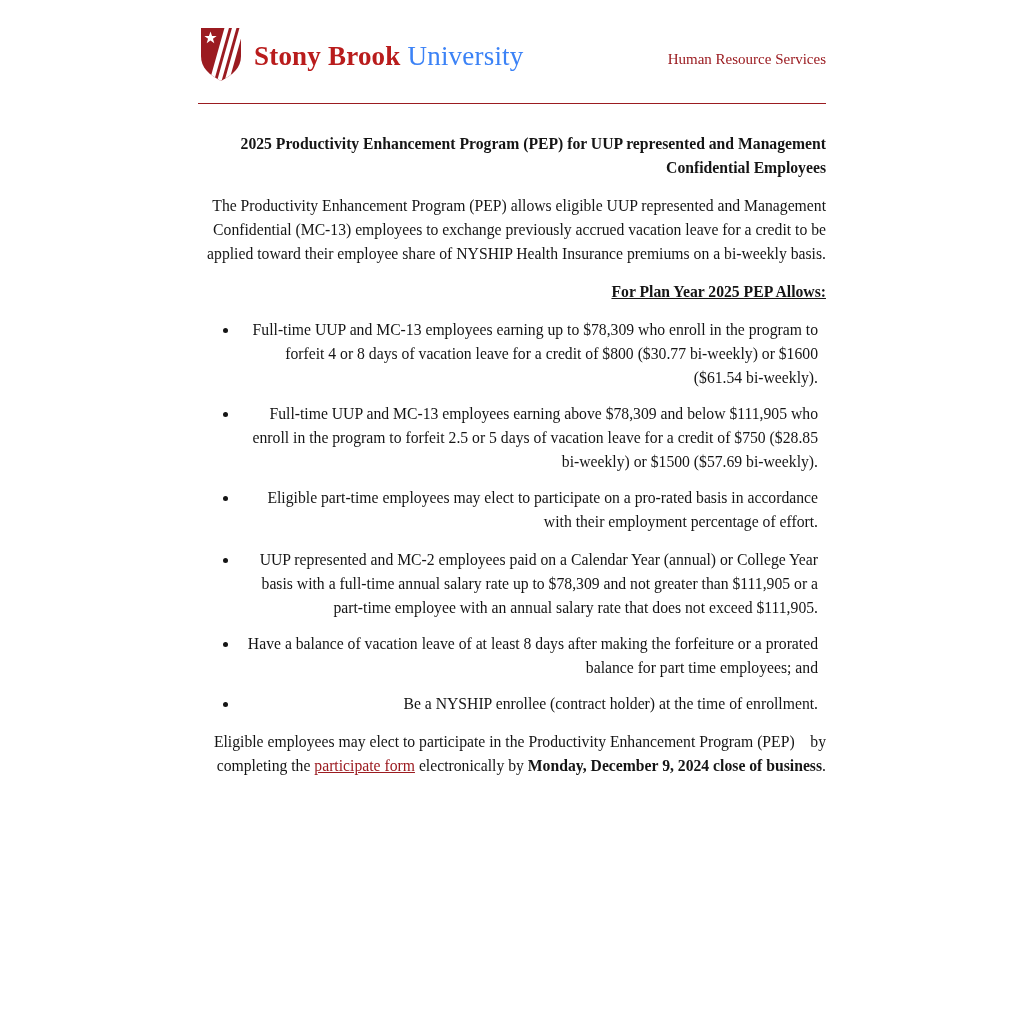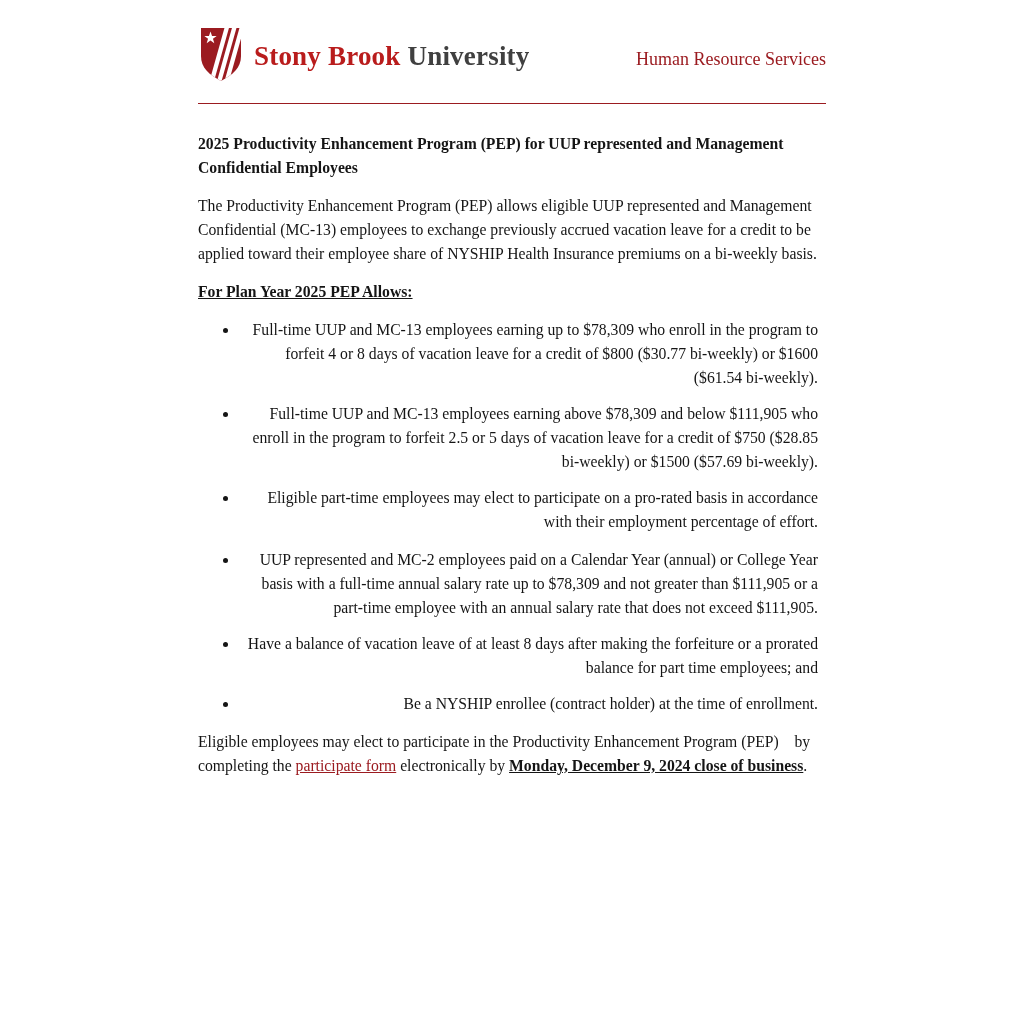--- a/index.html
+++ b/index.html
@@ -28,59 +28,58 @@
     display: flex;
     align-items: center;
     gap: 10px;
   }
   .wordmark {
     font-size: 27px;
     white-space: nowrap;
     letter-spacing: 0.2px;
   }
   .wm-primary { color: #b91c1c; font-weight: 700; }
-  .wm-secondary { color: #404040; font-weight: 700; margin-left: 7px; }
+  .wm-secondary { color: #3b82f6; font-weight: 400; margin-left: 7px; }
   .dept {
     color: #9b1b20;
-    font-size: 18px;
+    font-size: 15px;
     white-space: nowrap;
     padding-top: 6px;
   }
   .rule {
     border: none;
     border-top: 1.5px solid #9b1b20;
     margin: 15px 0 0 0;
   }
   .main {
     padding-top: 28px;
     font-size: 15.7px;
     line-height: 24px;
   }
-  .main p { margin: 0 0 14px 0; }
+  .main p { margin: 0 0 14px 0; text-align: right; }
   .bold { font-weight: 700; }
   .doc-title { margin-bottom: 11px; }
   .section-heading { margin: 4px 0 13px 0; text-decoration: underline; }
   ul.bullets {
     margin: 0 8px 14px 0;
     padding-left: 41px;
     list-style: disc outside;
     text-align: right;
   }
   ul.bullets li { margin-bottom: 12px; }
   .spaced    { margin-top: 36px; }
   .spaced-lg { margin-top: 46px; }
   .spaced-md { margin-top: 26px; }
   a.doc-link {
     color: #9b1b20;
     text-decoration: underline;
     cursor: pointer;
   }
   .deadline {
     font-weight: 700;
-    text-decoration: underline;
   }
 </style>
 </head>
 <body>
 
 <div class="page">
   <div class="content">
 
     <header class="header">
       <div class="logo">

